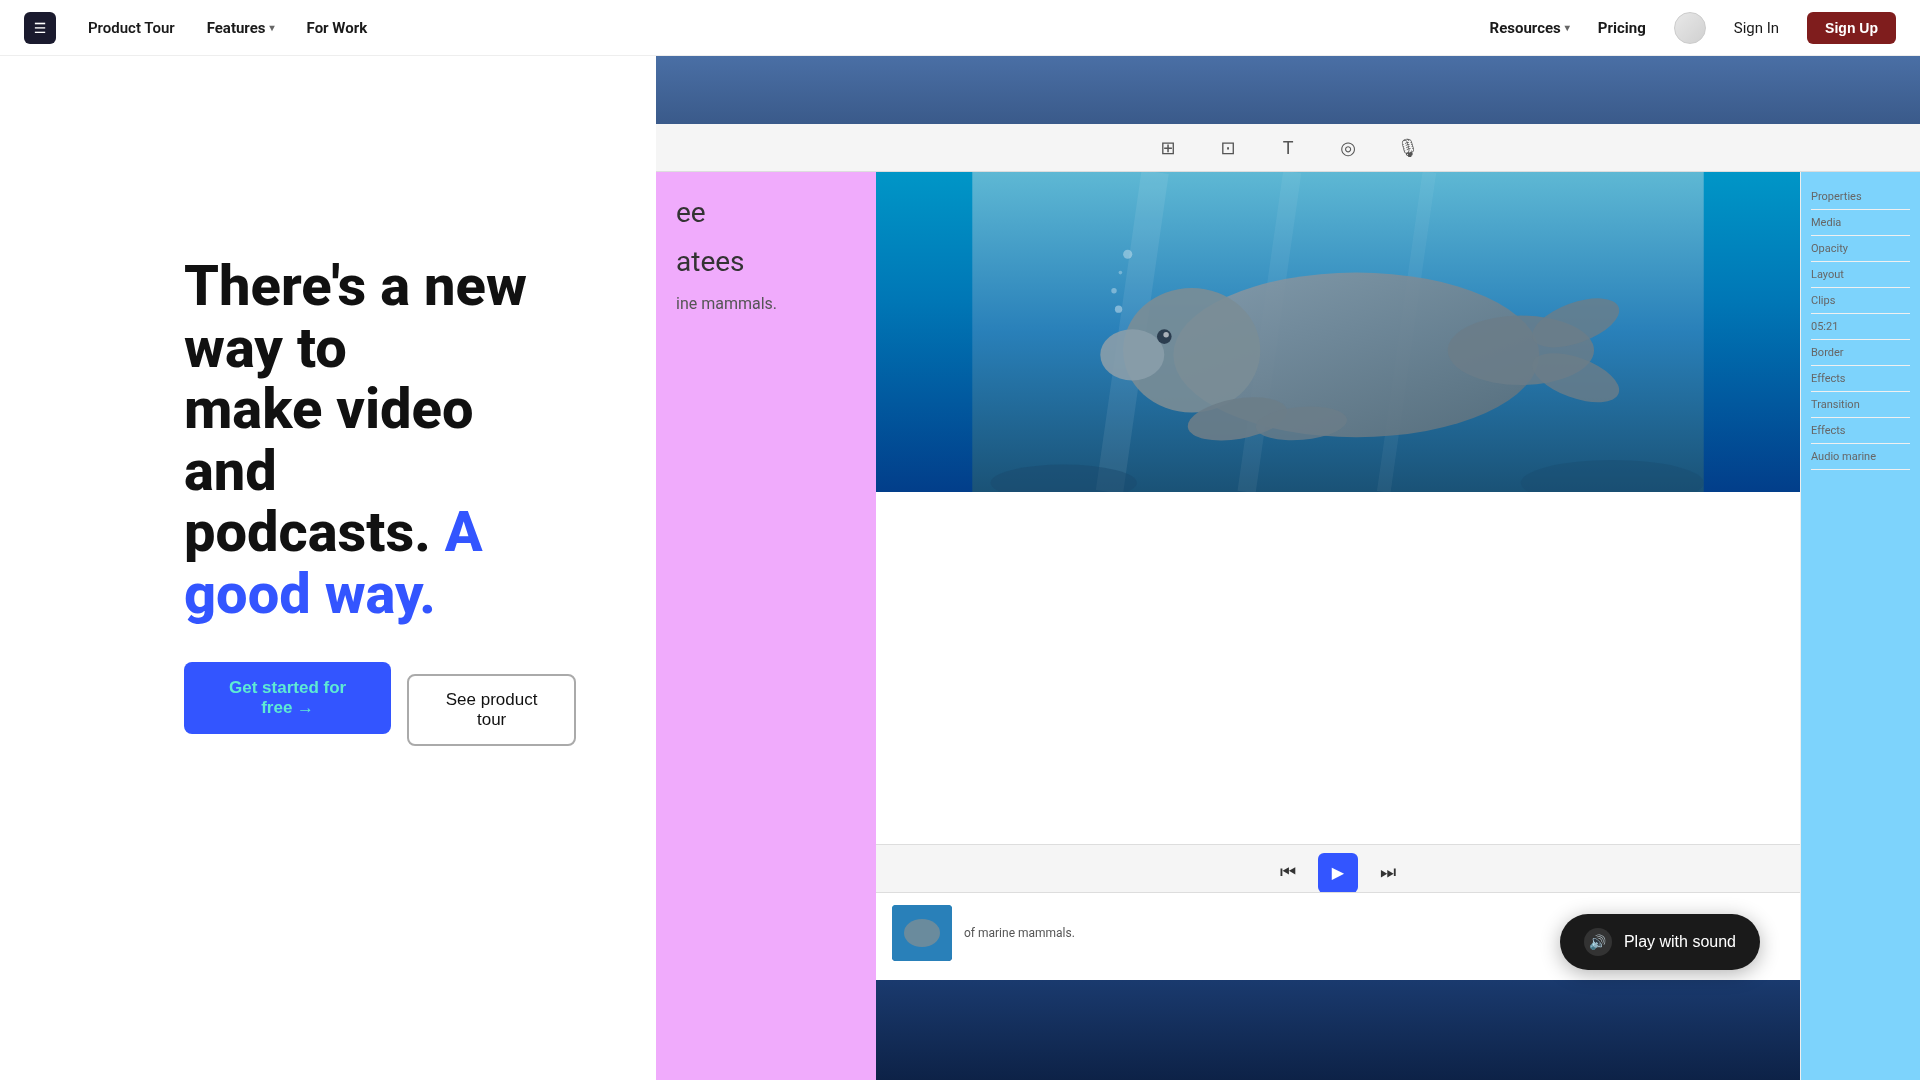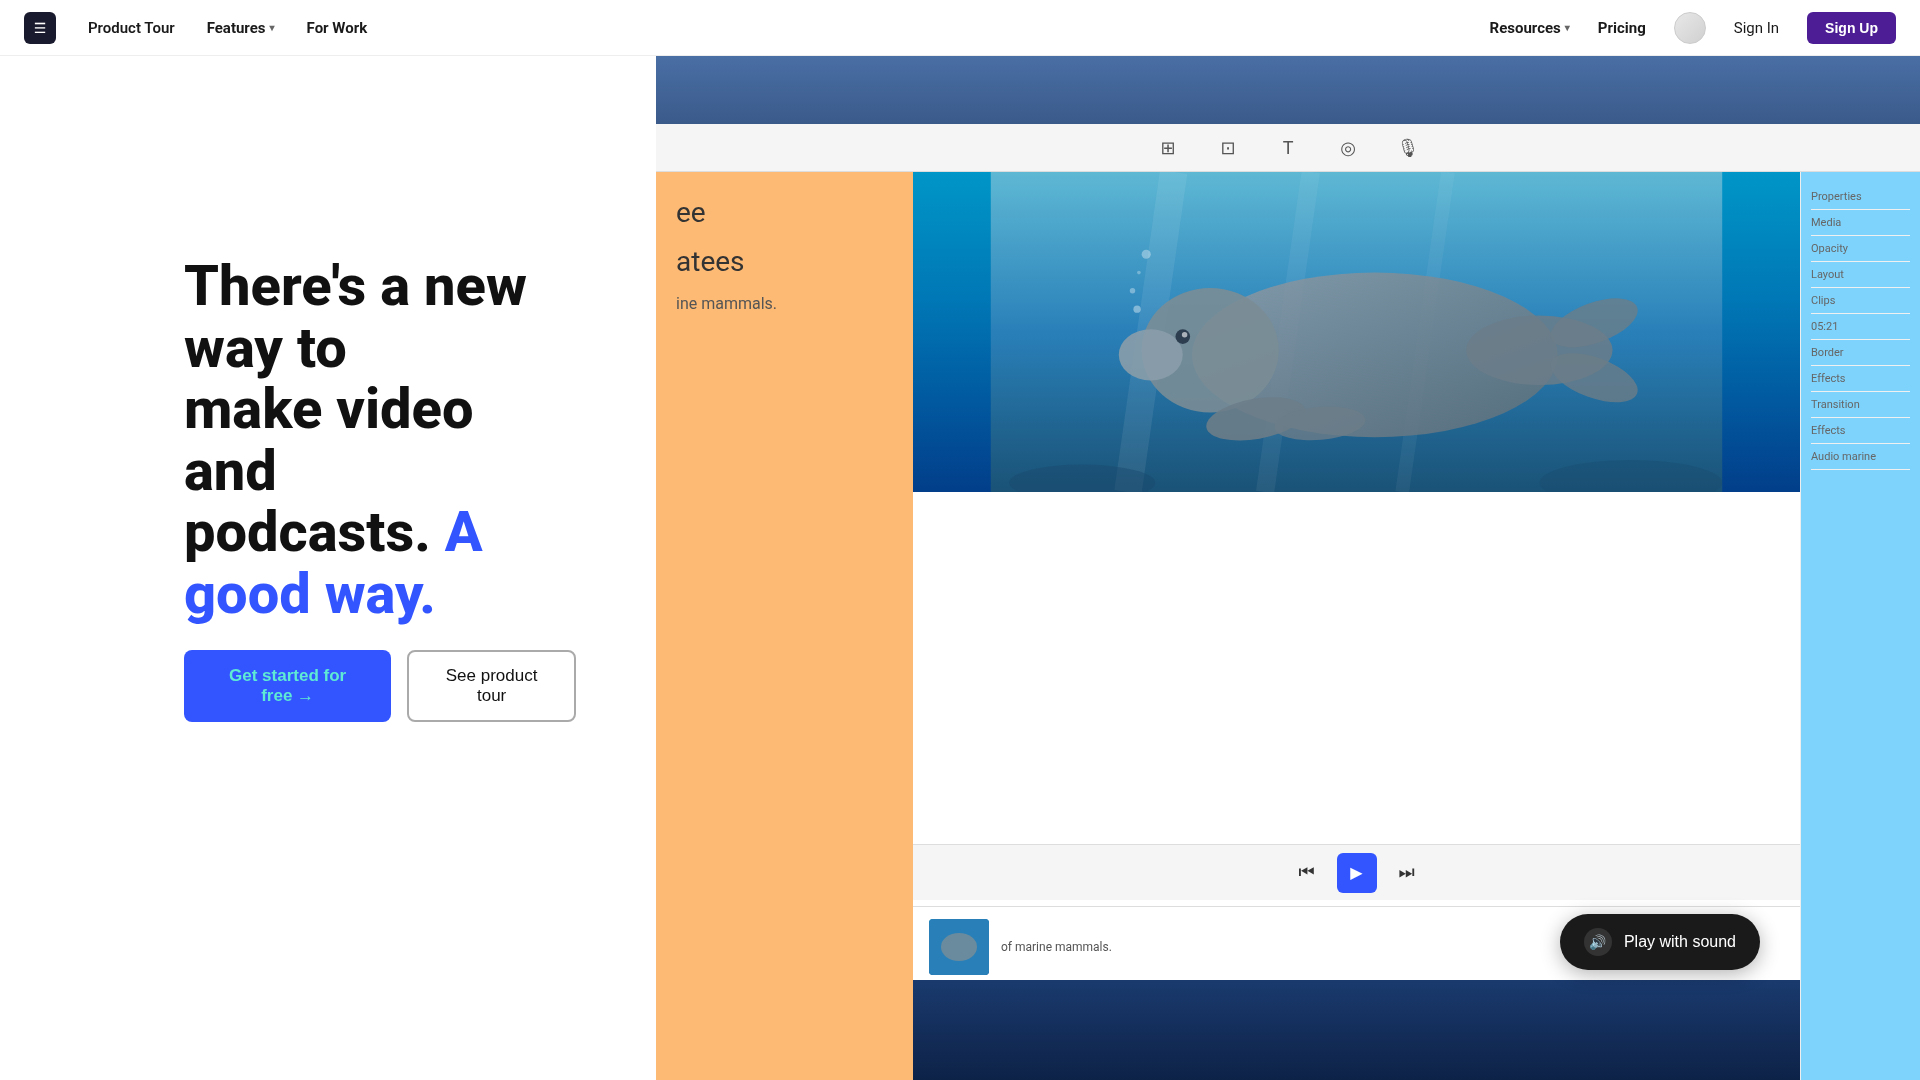--- a/index.html
+++ b/index.html
@@ -19,21 +19,21 @@
     }
     .nav-logo-btn span { color: #fff; font-size: 14px; }
     .nav-link {
       font-size: 15px; color: #1a1a1a; text-decoration: none;
       display: flex; align-items: center; gap: 4px; cursor: pointer; font-weight: bold;
     }
     .nav-link.active { font-weight: 600; }
     .nav-right { display: flex; align-items: center; gap: 28px; margin-left: auto; }
     .nav-right .sign-in { font-size: 15px; color: #1a1a1a; cursor: pointer; }
     .nav-right .sign-up {
-      background: #4c1d95; color: #fff; border: none;
+      background: #7f1d1d; color: #fff; border: none;
       padding: 8px 18px; border-radius: 6px; font-size: 14px;
       font-weight: 600; cursor: pointer;
     }
     .nav-avatar {
       width: 32px; height: 32px; border-radius: 50%;
       background: linear-gradient(135deg, #e8e8e8, #d0d0d0);
       border: 1px solid #ccc;
     }
     .chevron { font-size: 10px; color: #666; }
 
@@ -74,20 +74,21 @@
       background: #3355ff; color: #5eead4;
       border: none; border-radius: 8px;
       padding: 16px 28px; font-size: 17px; font-weight: 600;
       cursor: pointer; display: flex; align-items: center; gap: 8px;
     }
     .btn-outline {
       background: #fff; color: #111;
       border: 2px solid #aaa; border-radius: 8px;
       padding: 14px 28px; font-size: 17px; font-weight: 500;
       cursor: pointer;
+      margin-top: 24px;
     }
 
     
     .app-preview {
       flex: 1;
       position: relative;
       overflow: hidden;
     }
 
     
@@ -120,22 +121,22 @@
     .editor-area {
       position: absolute;
       top: 116px; left: 0; right: 0;
       bottom: 0;
       background: #f0f0f0;
       display: flex;
     }
 
     
     .text-panel {
-      width: 257px;
-      background: #fdba74;
+      width: 220px;
+      background: #f0abfc;
       padding: 24px 20px;
       display: flex;
       flex-direction: column;
       gap: 16px;
     }
     .text-line {
       font-size: 28px;
       font-weight: 400;
       color: #333;
     }
@@ -203,21 +204,21 @@
       width: 40px; height: 40px;
       background: #3355ff; border-radius: 6px;
       border: none; color: #fff;
       font-size: 16px; cursor: pointer;
       display: flex; align-items: center; justify-content: center;
     }
 
     
     .timeline-strip {
       position: absolute;
-      bottom: 94px; left: 0; right: 0;
+      bottom: 108px; left: 0; right: 0;
       height: 80px;
       background: #fff;
       border-top: 1px solid #ddd;
       display: flex;
       align-items: center;
       padding: 0 16px;
       gap: 12px;
     }
     .timeline-thumb {
       width: 60px; height: 56px;

